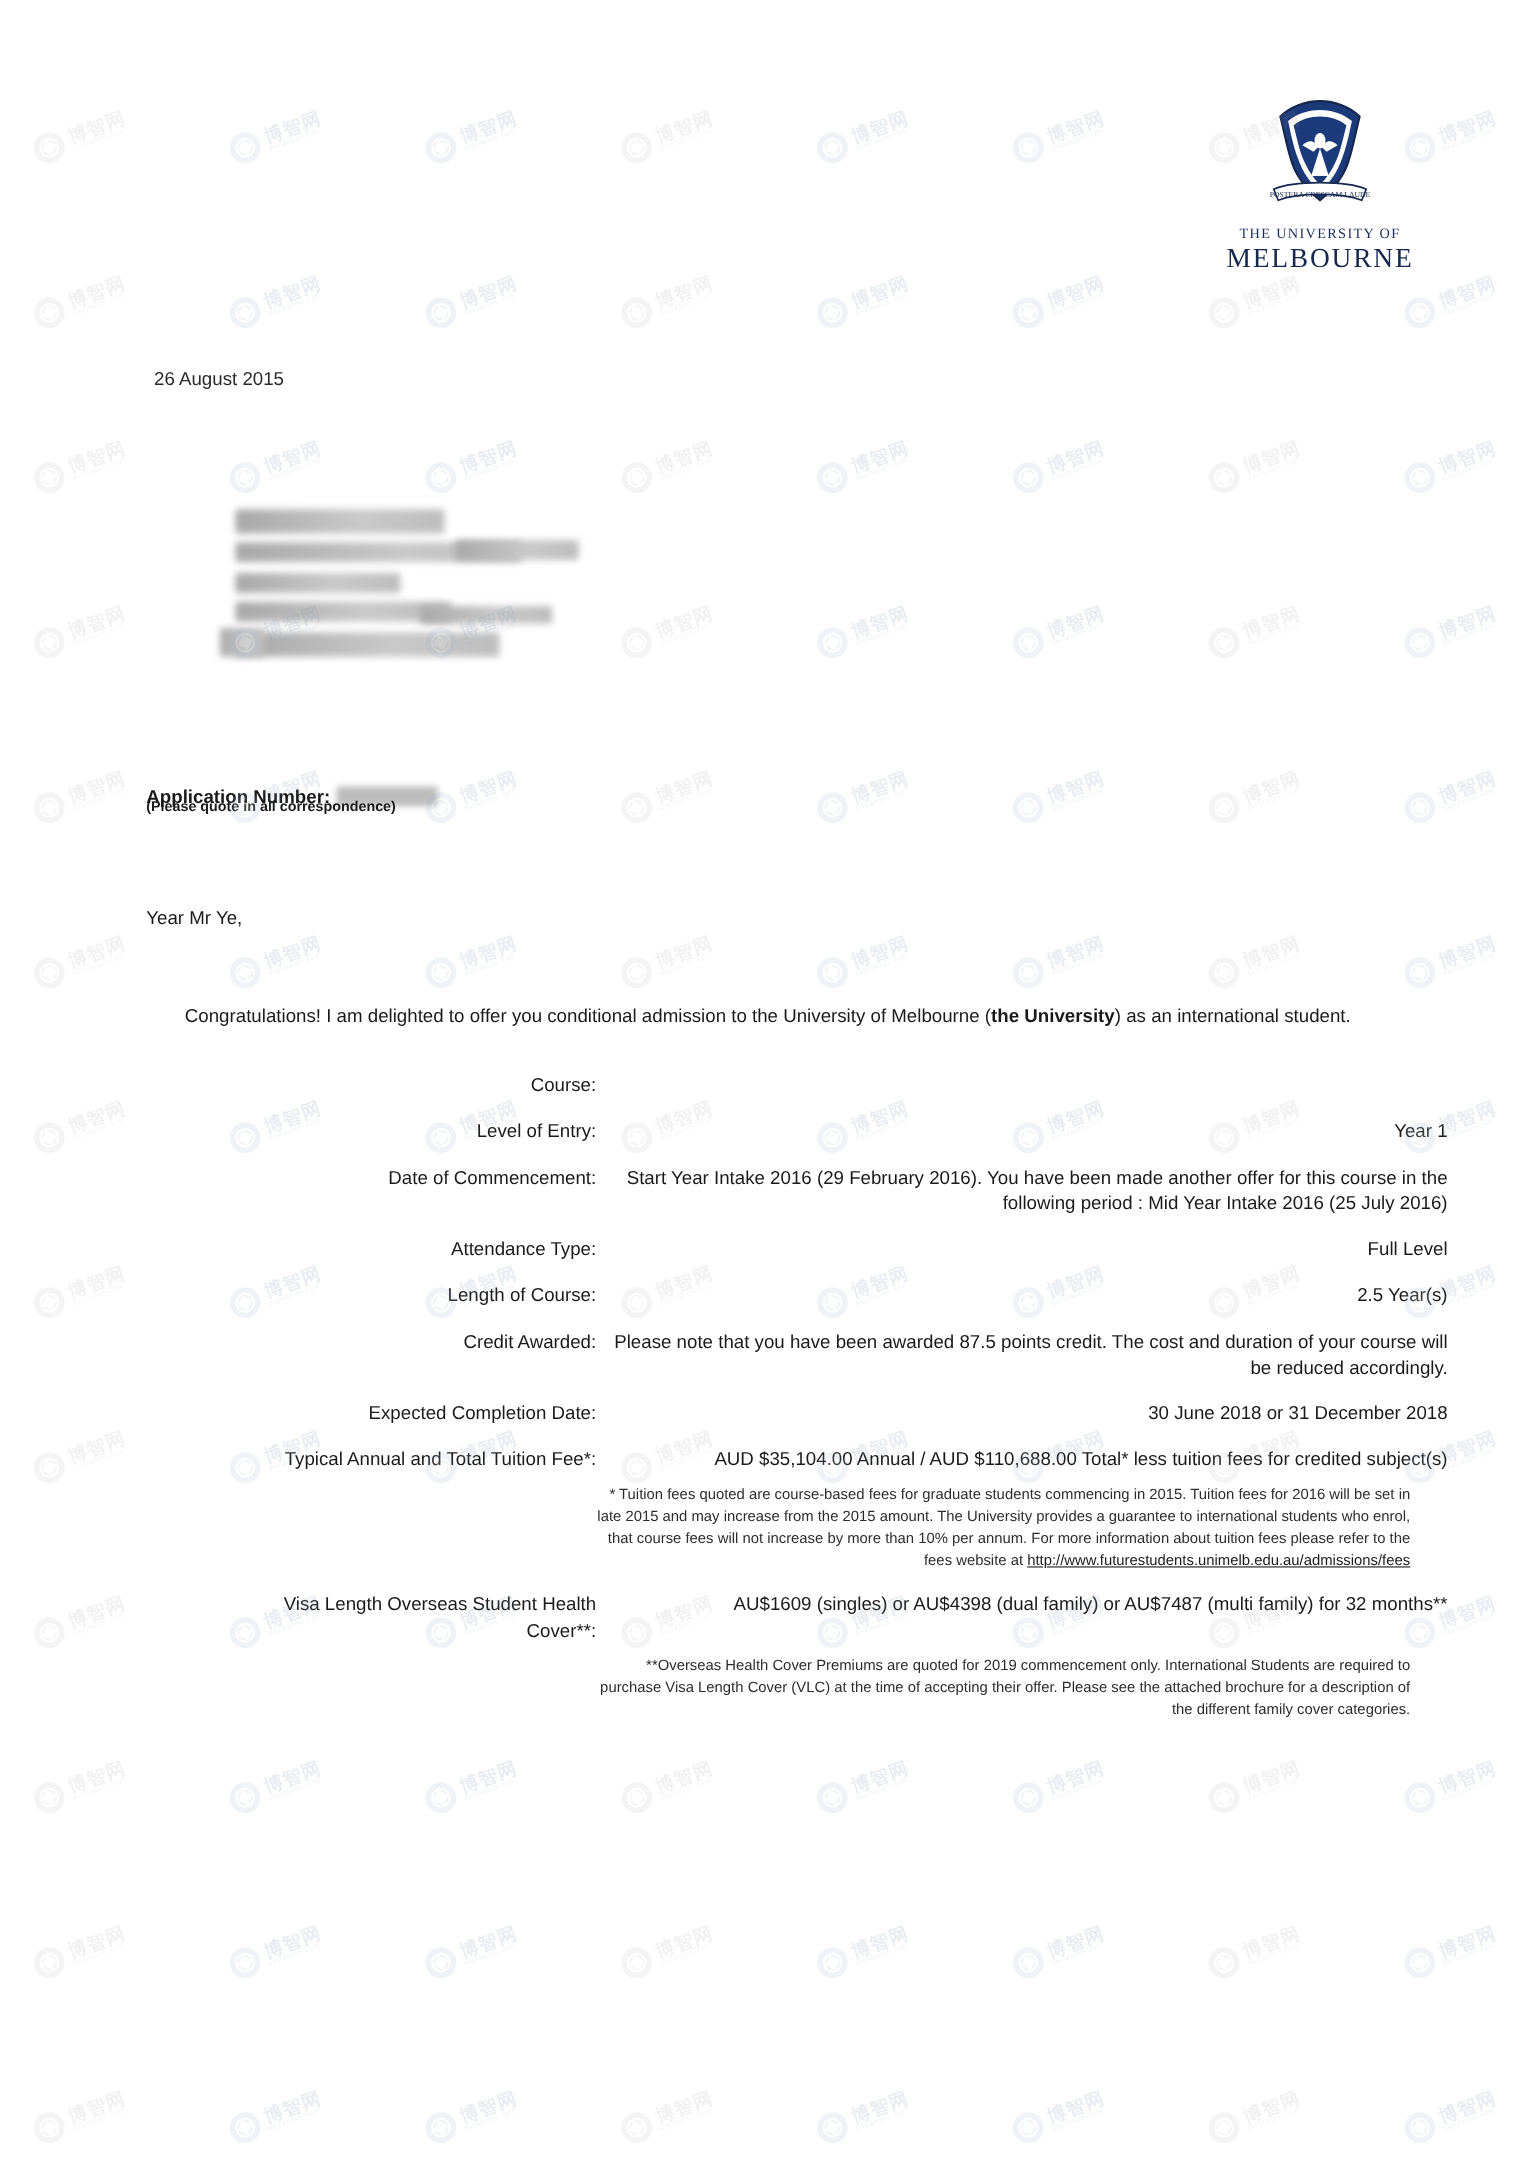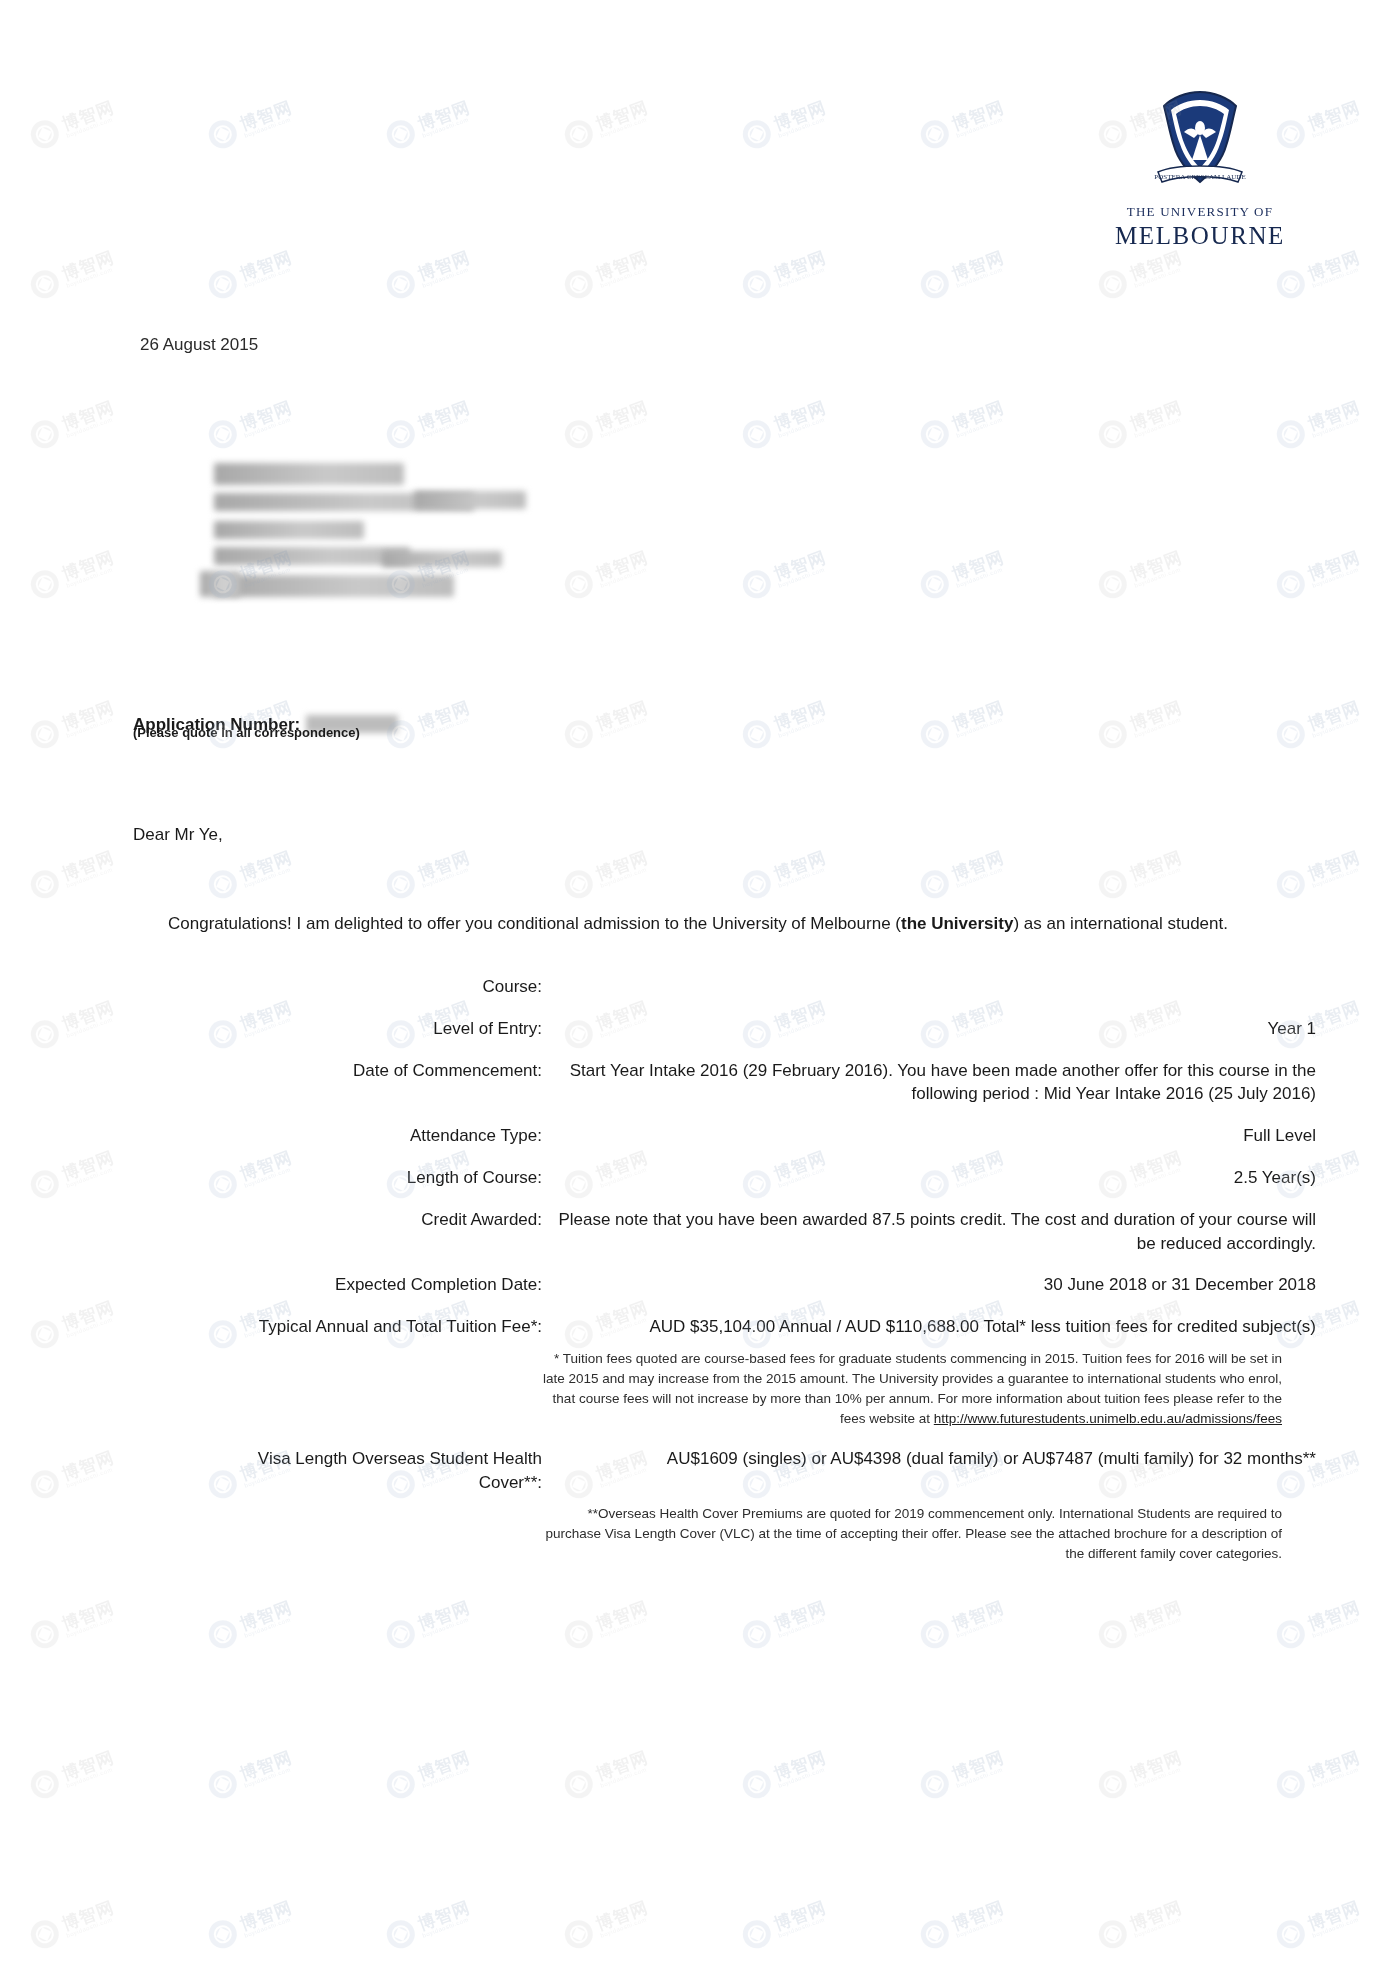--- a/index.html
+++ b/index.html
@@ -256,21 +256,21 @@
     <div class="bar" style="left:182px; top:96px;  width:120px; height:16px;"></div>
     <div class="bar" style="left:14px;  top:120px; width:240px; height:22px;"></div>
     <div class="bar" style="left:0px;   top:116px; width:40px;  height:26px;"></div>
   </div>
 
   <div class="appnum">
     <span>Application Number:</span><span class="redact"></span>
   </div>
   <div class="appnum2">(Please quote in all correspondence)</div>
 
-  <div class="salutation">Dear Mr Ye,</div>
+  <div class="salutation">Year Mr Ye,</div>
 
   <div class="para1">
     <span>Congratulations! I am delighted to offer you conditional admission to the University of Melbourne (</span><b>the University</b><span>) as an international student.</span>
   </div>
 
   <div class="details">
 
     <div class="row">
       <div class="lbl">Course:</div>
     </div>

